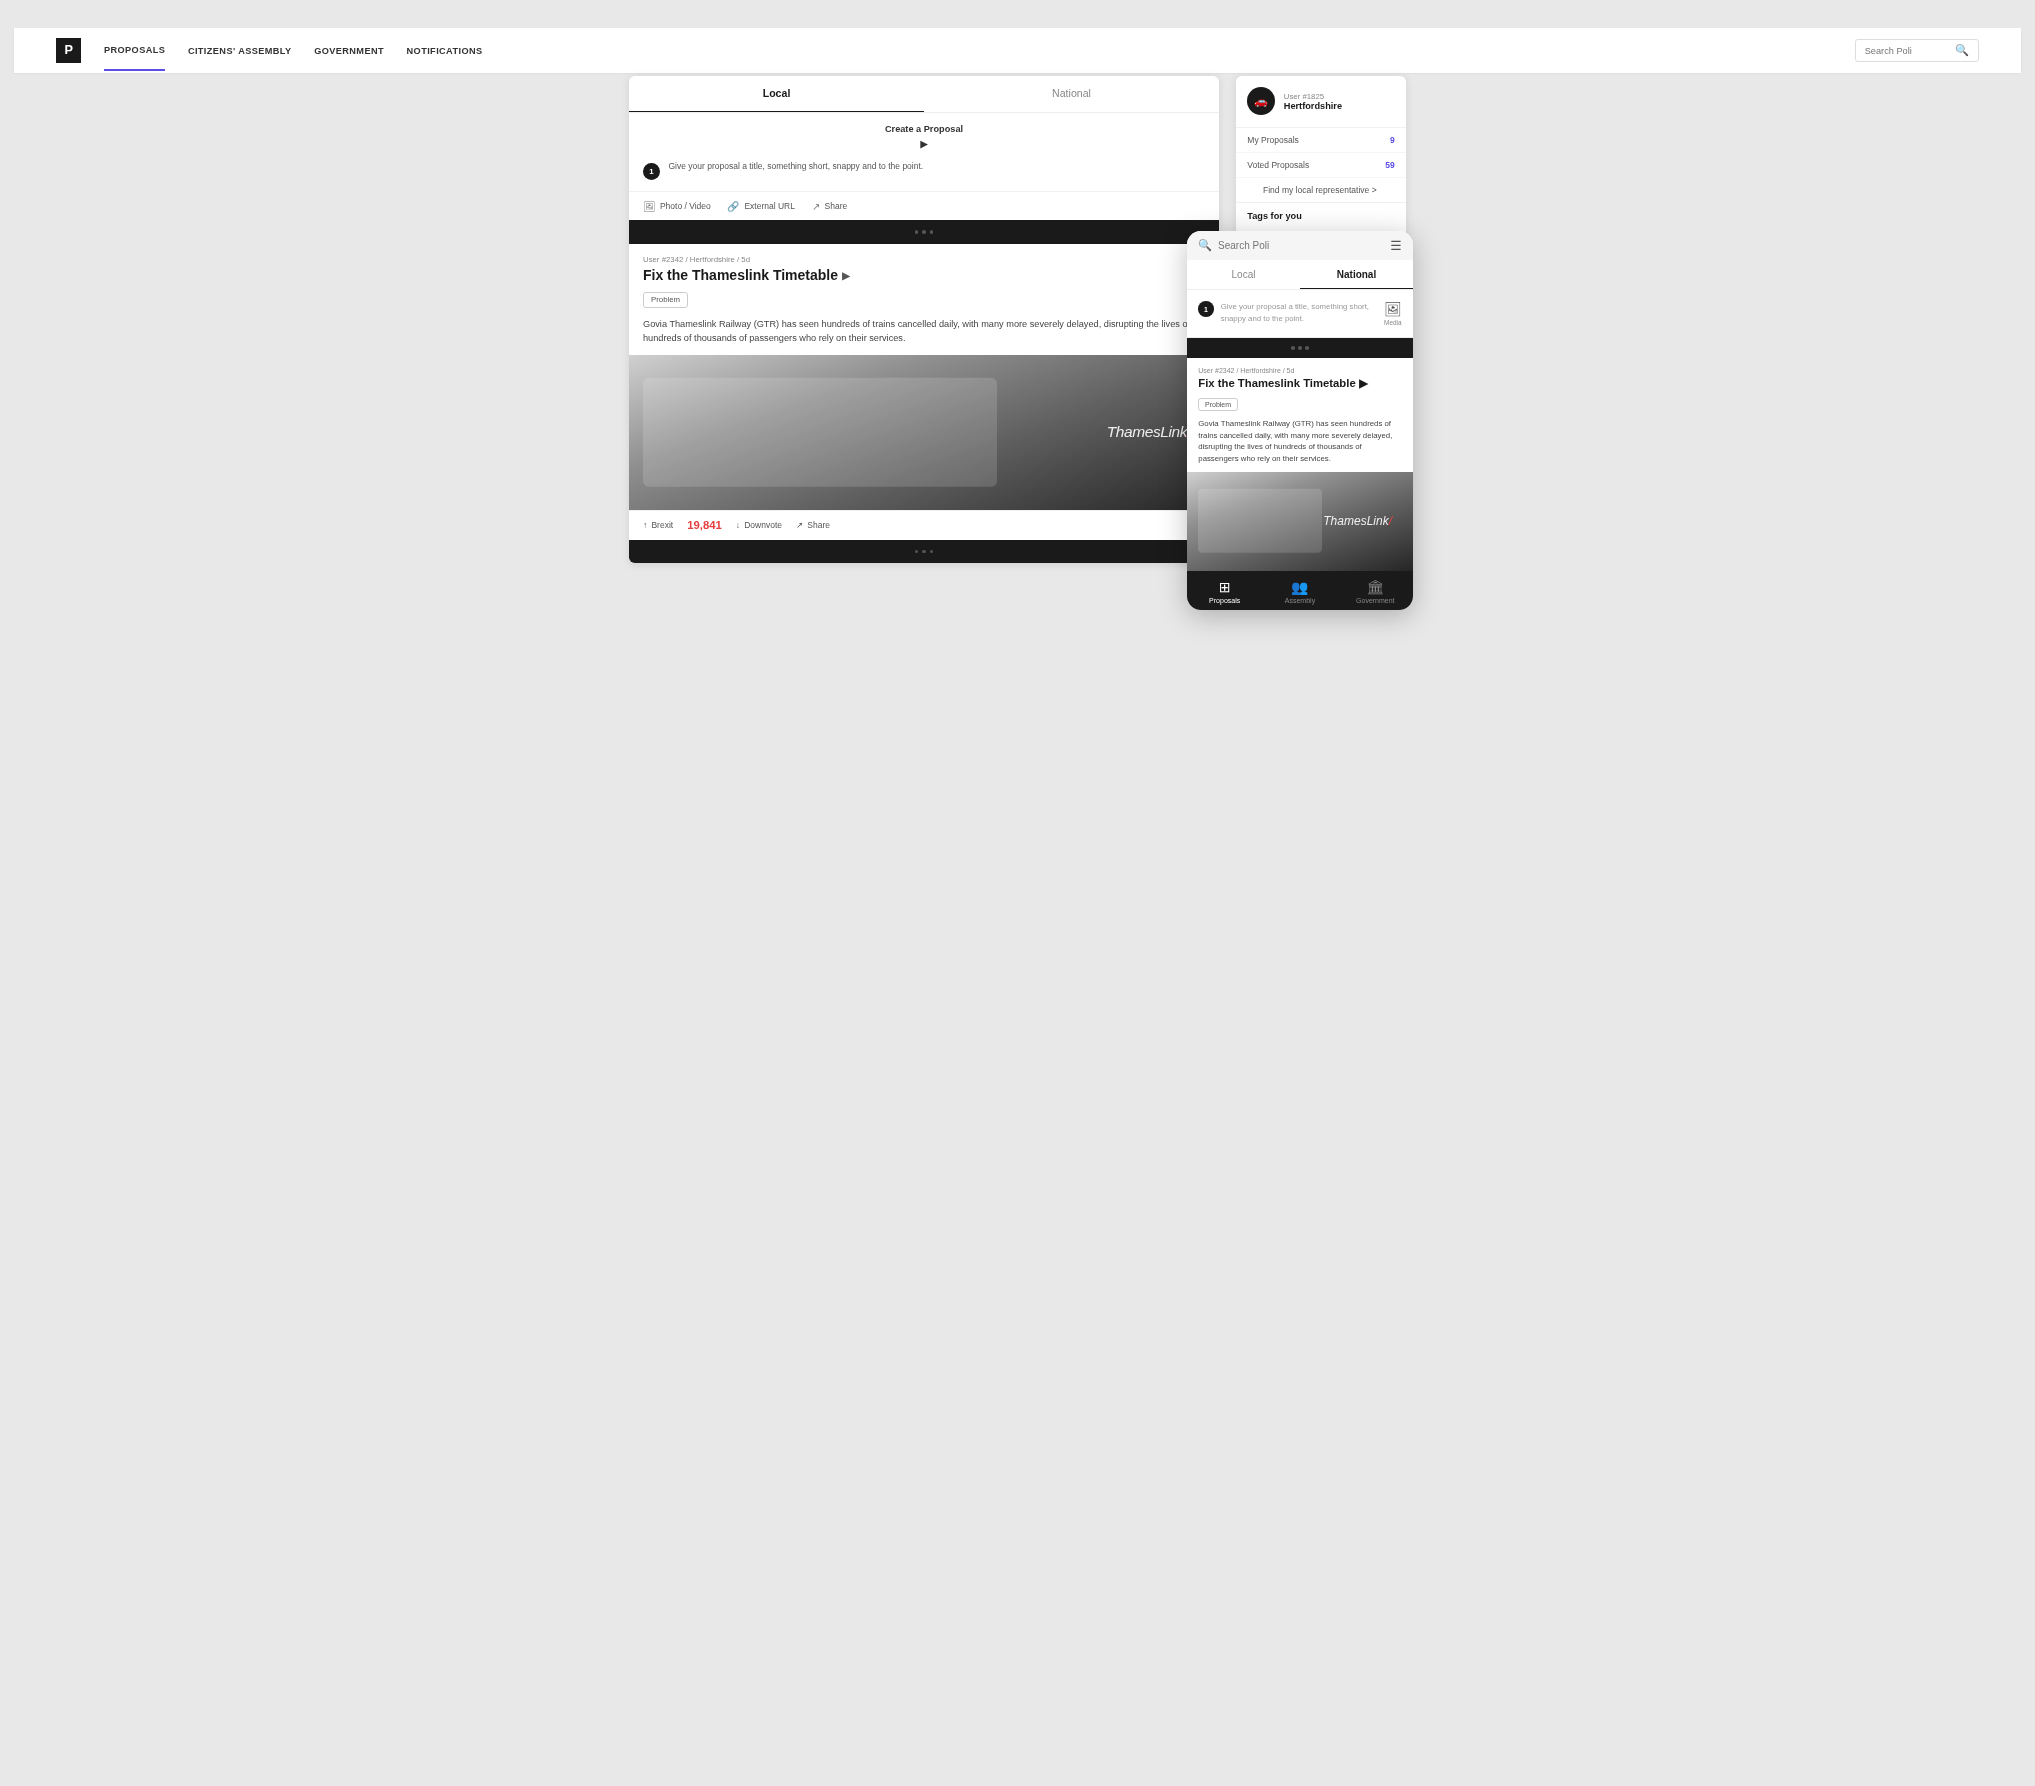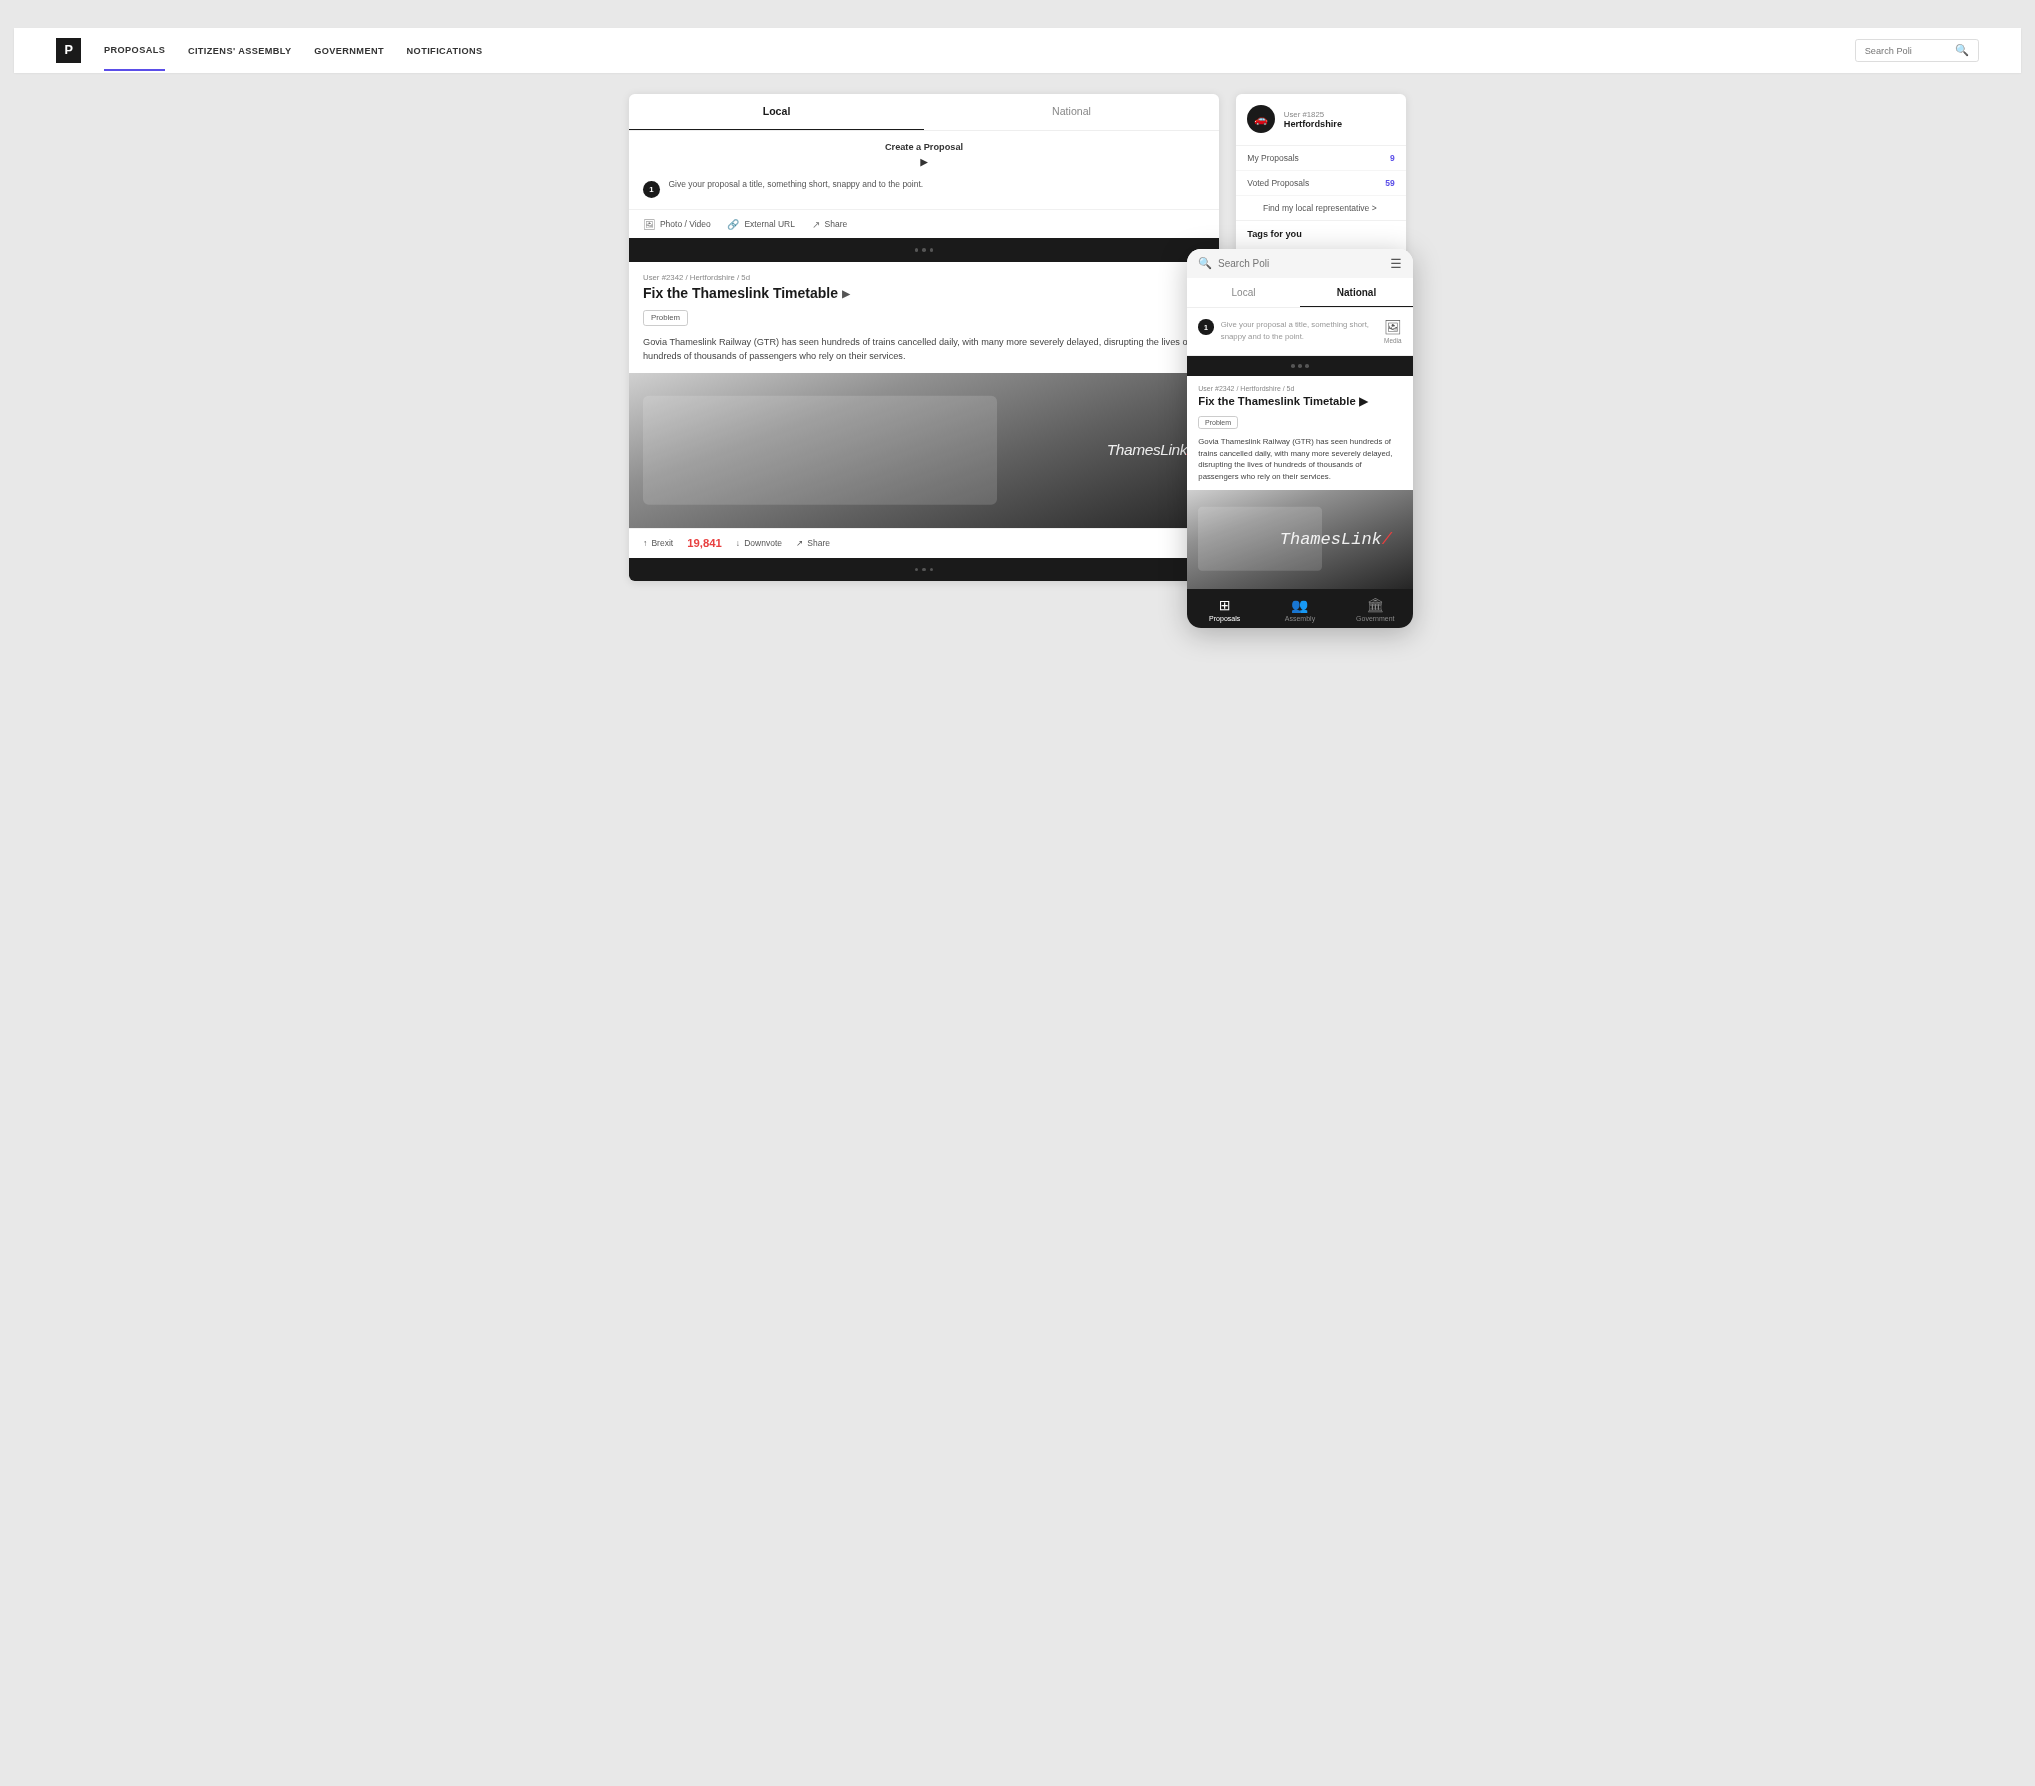--- a/index.html
+++ b/index.html
@@ -537,25 +537,24 @@
       height: 99px;
       background: linear-gradient(135deg, #c0c0c0 0%, #888 40%, #555 70%, #2a2a2a 100%);
       position: relative;
       overflow: hidden;
       display: flex;
       align-items: center;
       justify-content: flex-end;
       padding-right: 21px;
     }
     .mobile-train-text {
-      font-size: 17px;
+      font-size: 12px;
       font-style: italic;
       color: rgba(255,255,255,0.9);
       font-weight: 300;
-      font-family: Liberation Mono, monospace;
     }
     .mobile-train-red {
       color: #e84040;
     }
 
     
     .mobile-bottom-nav {
       background: #1a1a1a;
       display: flex;
       padding: 5.7px 0 2.8px;
@@ -595,21 +594,21 @@
     <a class="nav-link">CITIZENS' ASSEMBLY</a>
     <a class="nav-link">GOVERNMENT</a>
     <a class="nav-link">NOTIFICATIONS</a>
   </div>
   <div class="nav-search">
     <input type="text" placeholder="Search Poli" style="">
     <span class="search-icon-nav">🔍</span>
   </div>
 </div>
 
-<div style="max-width:777px; margin:21px auto; position:relative;">
+<div style="max-width:777px; margin:3px auto; position:relative;">
   <div class="desktop-section">
 
     <div class="desktop-card">
 
       <div class="tabs">
         <div class="tab active">Local</div>
         <div class="tab">National</div>
       </div>
 
       <div class="create-proposal-header">

